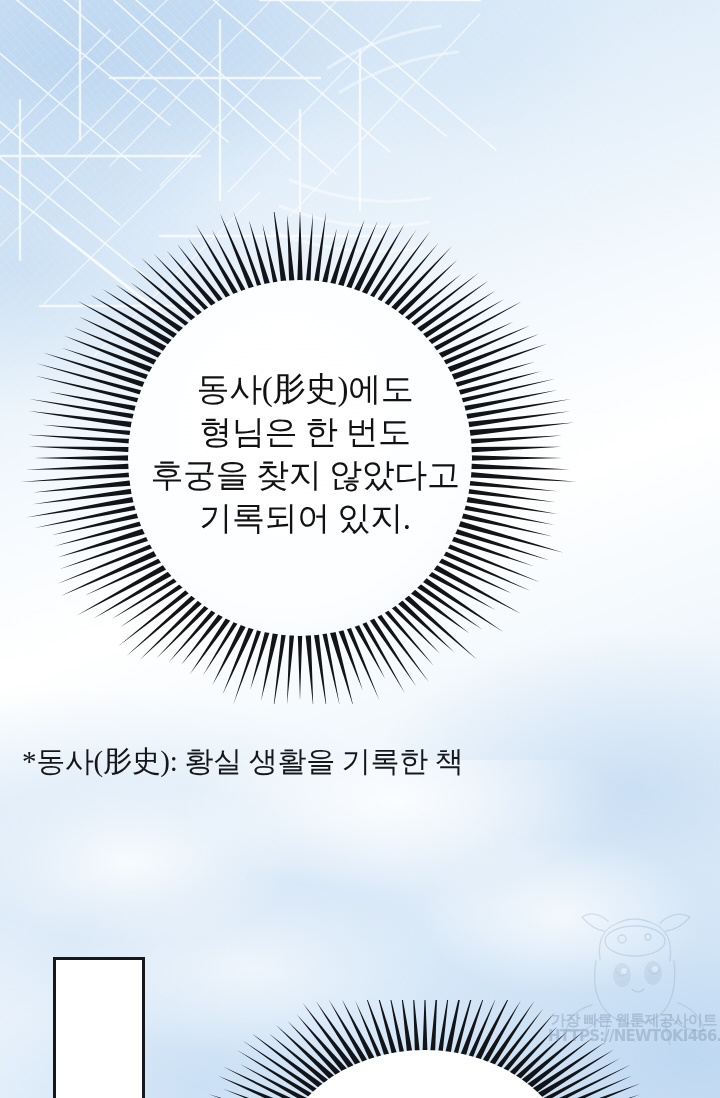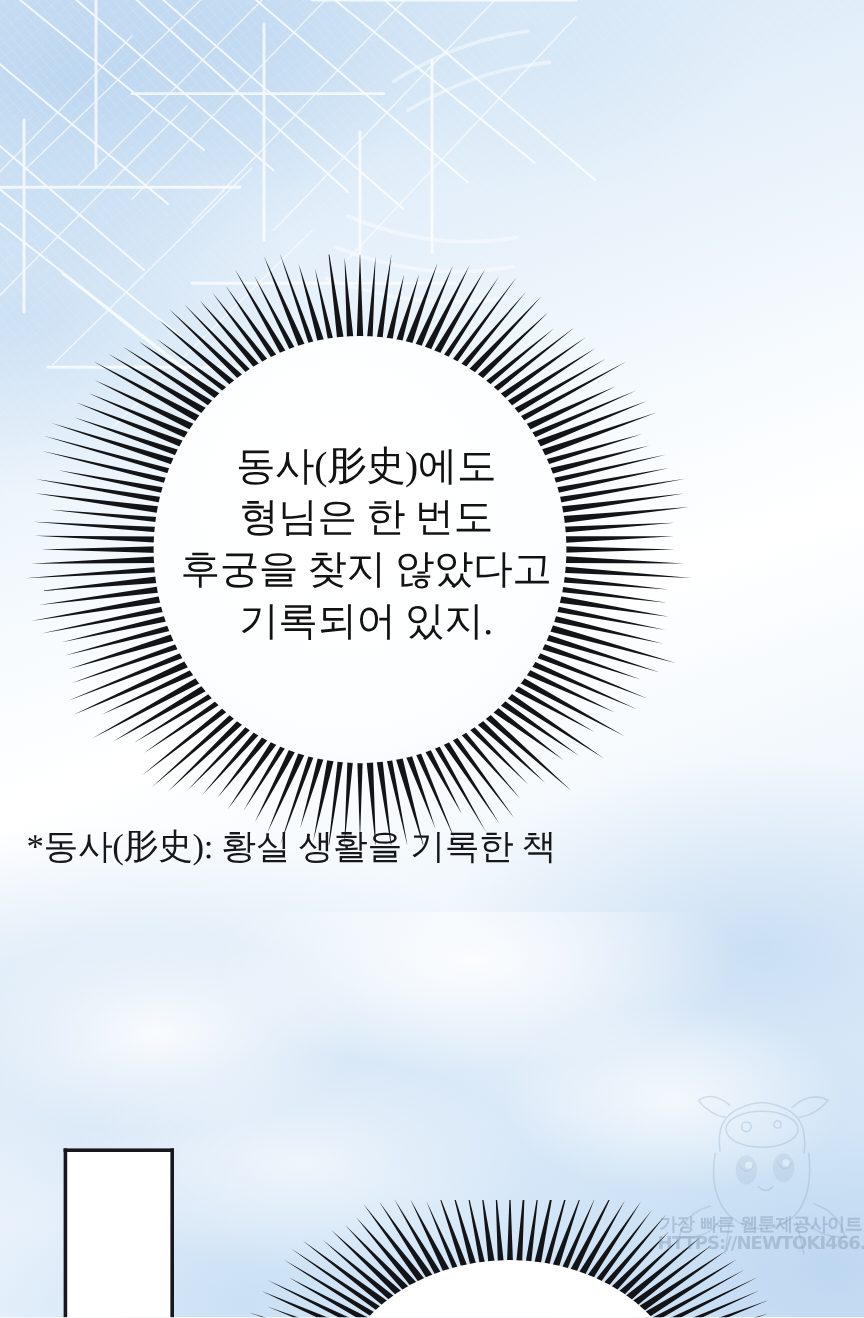--- a/index.html
+++ b/index.html
@@ -118,21 +118,21 @@
     color: #121212;
     letter-spacing: -0.4px;
     white-space: pre-line;
     font-weight: 400;
   }
 
   
   .footnote {
     position: absolute;
     left: 22px;
-    top: 689px;
+    top: 744px;
     font-family: "Liberation Serif", "DejaVu Serif", serif;
     font-size: 29px;
     line-height: 1.2;
     color: #16171a;
     letter-spacing: -0.3px;
     white-space: nowrap;
   }
 
   
   .panel-rect {
@@ -168,21 +168,21 @@
     position: absolute;
     left: 0; top: 108px;
     width: 172px;
     text-align: center;
     font-family: "DejaVu Sans", sans-serif;
     font-weight: 700;
     color: rgba(122,146,170,0.40);
     line-height: 1.04;
     letter-spacing: -0.5px;
   }
-  .wm-line1 { font-size: 15px; }
+  .wm-line1 { font-size: 15px; font-family: Liberation Serif, serif; }
   .wm-line2 { font-size: 25px; }
   .wm-line3 { font-size: 15px; letter-spacing: -0.8px; }
 </style>
 </head>
 <body>
 
 <div id="page">
 
   <div class="bg-base"></div>
   <div class="bg-cloud-a"></div>

